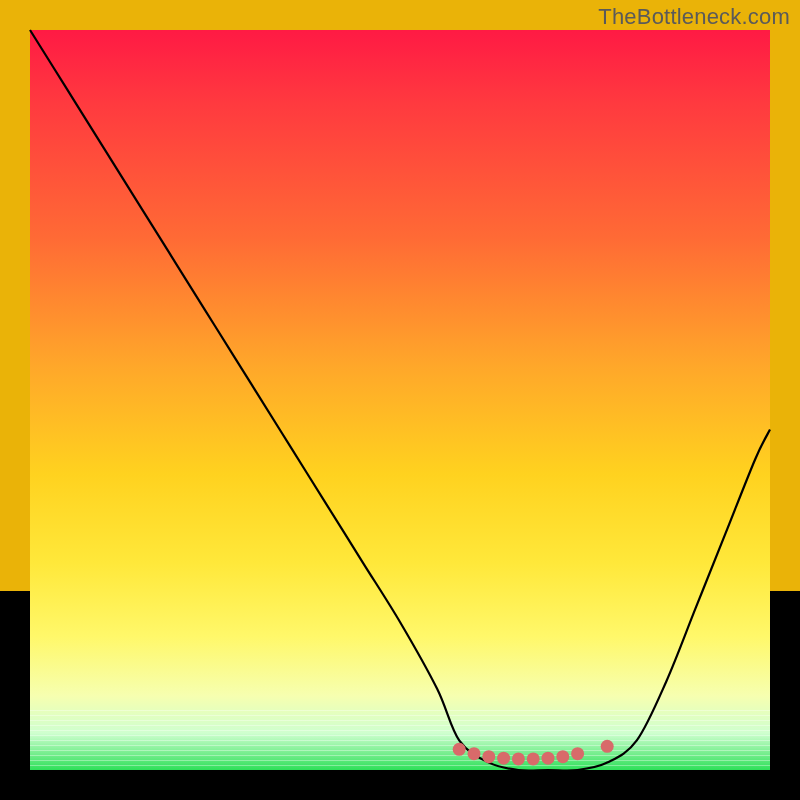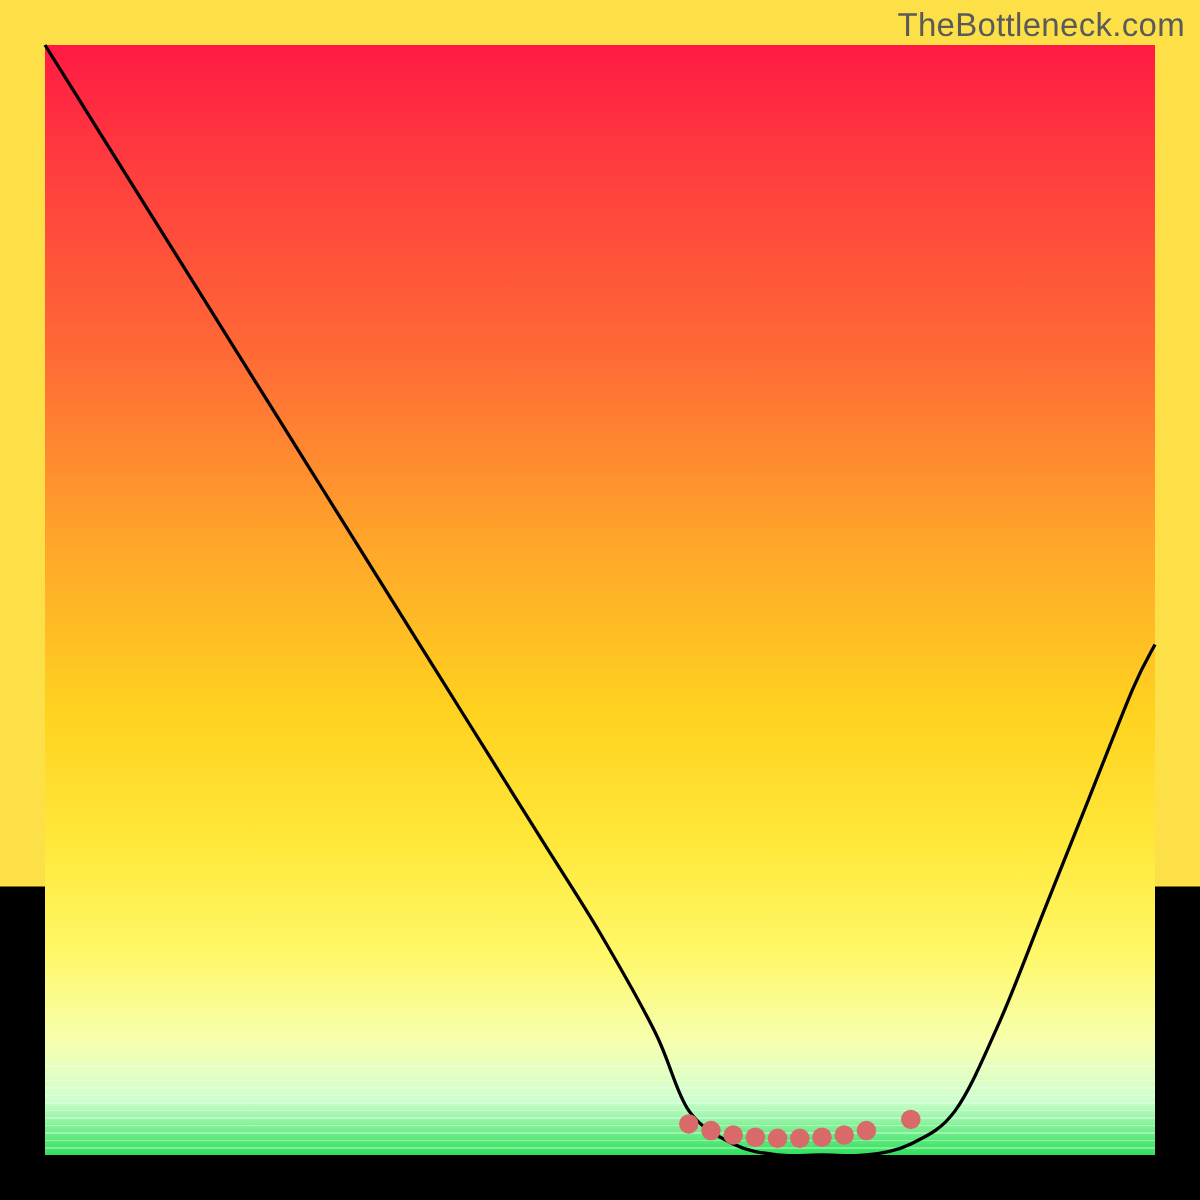--- a/index.html
+++ b/index.html
@@ -8,21 +8,21 @@
     width: 800px;
     height: 800px;
     background: #000;
     overflow: hidden;
     font-family: Arial, Helvetica, sans-serif;
   }
   .outer {
     position: relative;
     width: 800px;
     height: 591px;
-    background: #fde047;
+    background: #eab308;
   }
   .brand {
     position: absolute;
     top: 4px;
     right: 10px;
     color: #5a5a5a;
     font-size: 22px;
     font-weight: 500;
     letter-spacing: 0.2px;
     z-index: 10;

